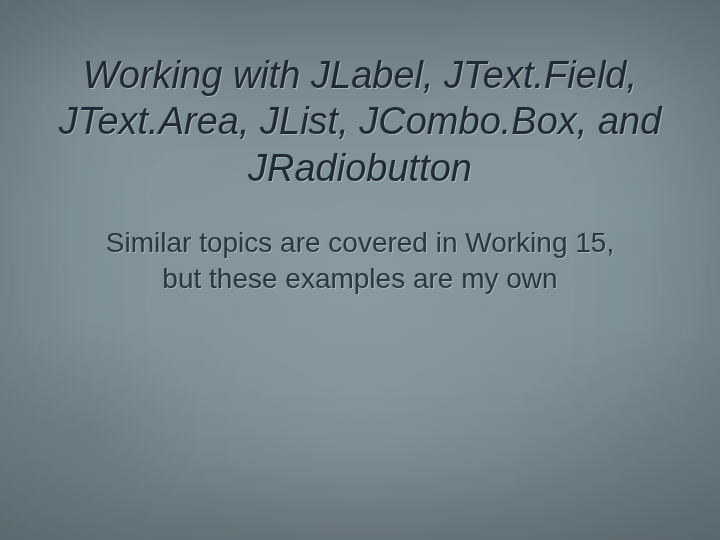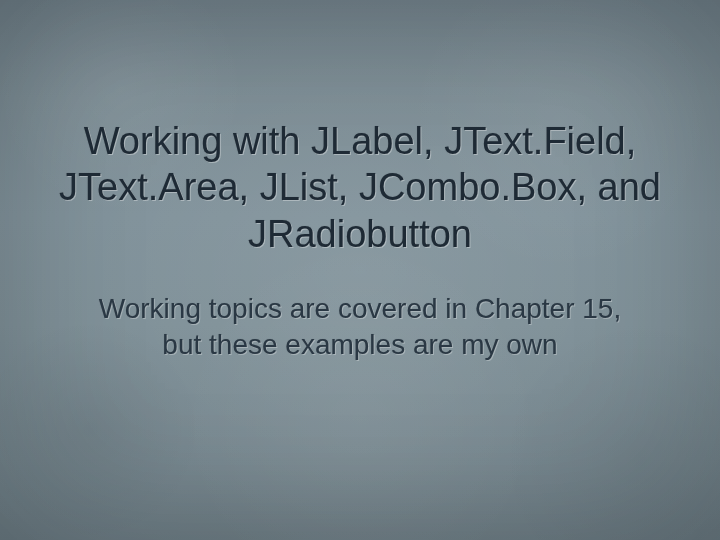--- a/index.html
+++ b/index.html
@@ -48,30 +48,31 @@
       radial-gradient(circle 160px at 90px 430px, rgba(0,0,0,0.06), rgba(0,0,0,0) 70%),
       radial-gradient(circle 200px at 640px 460px, rgba(0,0,0,0.05), rgba(0,0,0,0) 70%);
   }
   .slide::after {
     
     left: 0; top: 0; right: 0; bottom: 0;
     box-shadow: inset 0 0 140px 10px rgba(0,0,0,0.18);
   }
 
   .title {
-    margin-top: 118px;
+    margin-top: 52px;
     font-size: 38px;
     line-height: 1.22;
     color: #1e2a35;
     text-shadow:
       1px 1px 0 rgba(255,255,255,0.35),
       0 0 1px rgba(0,0,0,0.25);
     position: relative;
     z-index: 1;
     font-weight: 400;
+    font-style: italic;
   }
   .subtitle {
     margin-top: 34px;
     font-size: 28px;
     line-height: 1.28;
     color: #2a3844;
     text-shadow:
       1px 1px 0 rgba(255,255,255,0.30),
       0 0 1px rgba(0,0,0,0.20);
     position: relative;
@@ -80,14 +81,14 @@
     margin-left: auto;
     margin-right: auto;
     font-weight: 400;
   }
 </style>
 </head>
 <body>
 
 <div class="slide">
   <div class="title">Working with JLabel, JText.Field, JText.Area,  JList, JCombo.Box, and JRadiobutton</div>
-  <div class="subtitle">Working topics are covered in Chapter 15, but these examples are my own</div>
+  <div class="subtitle">Similar topics are covered in Working 15, but these examples are my own</div>
 </div>
 
 </body></html>

